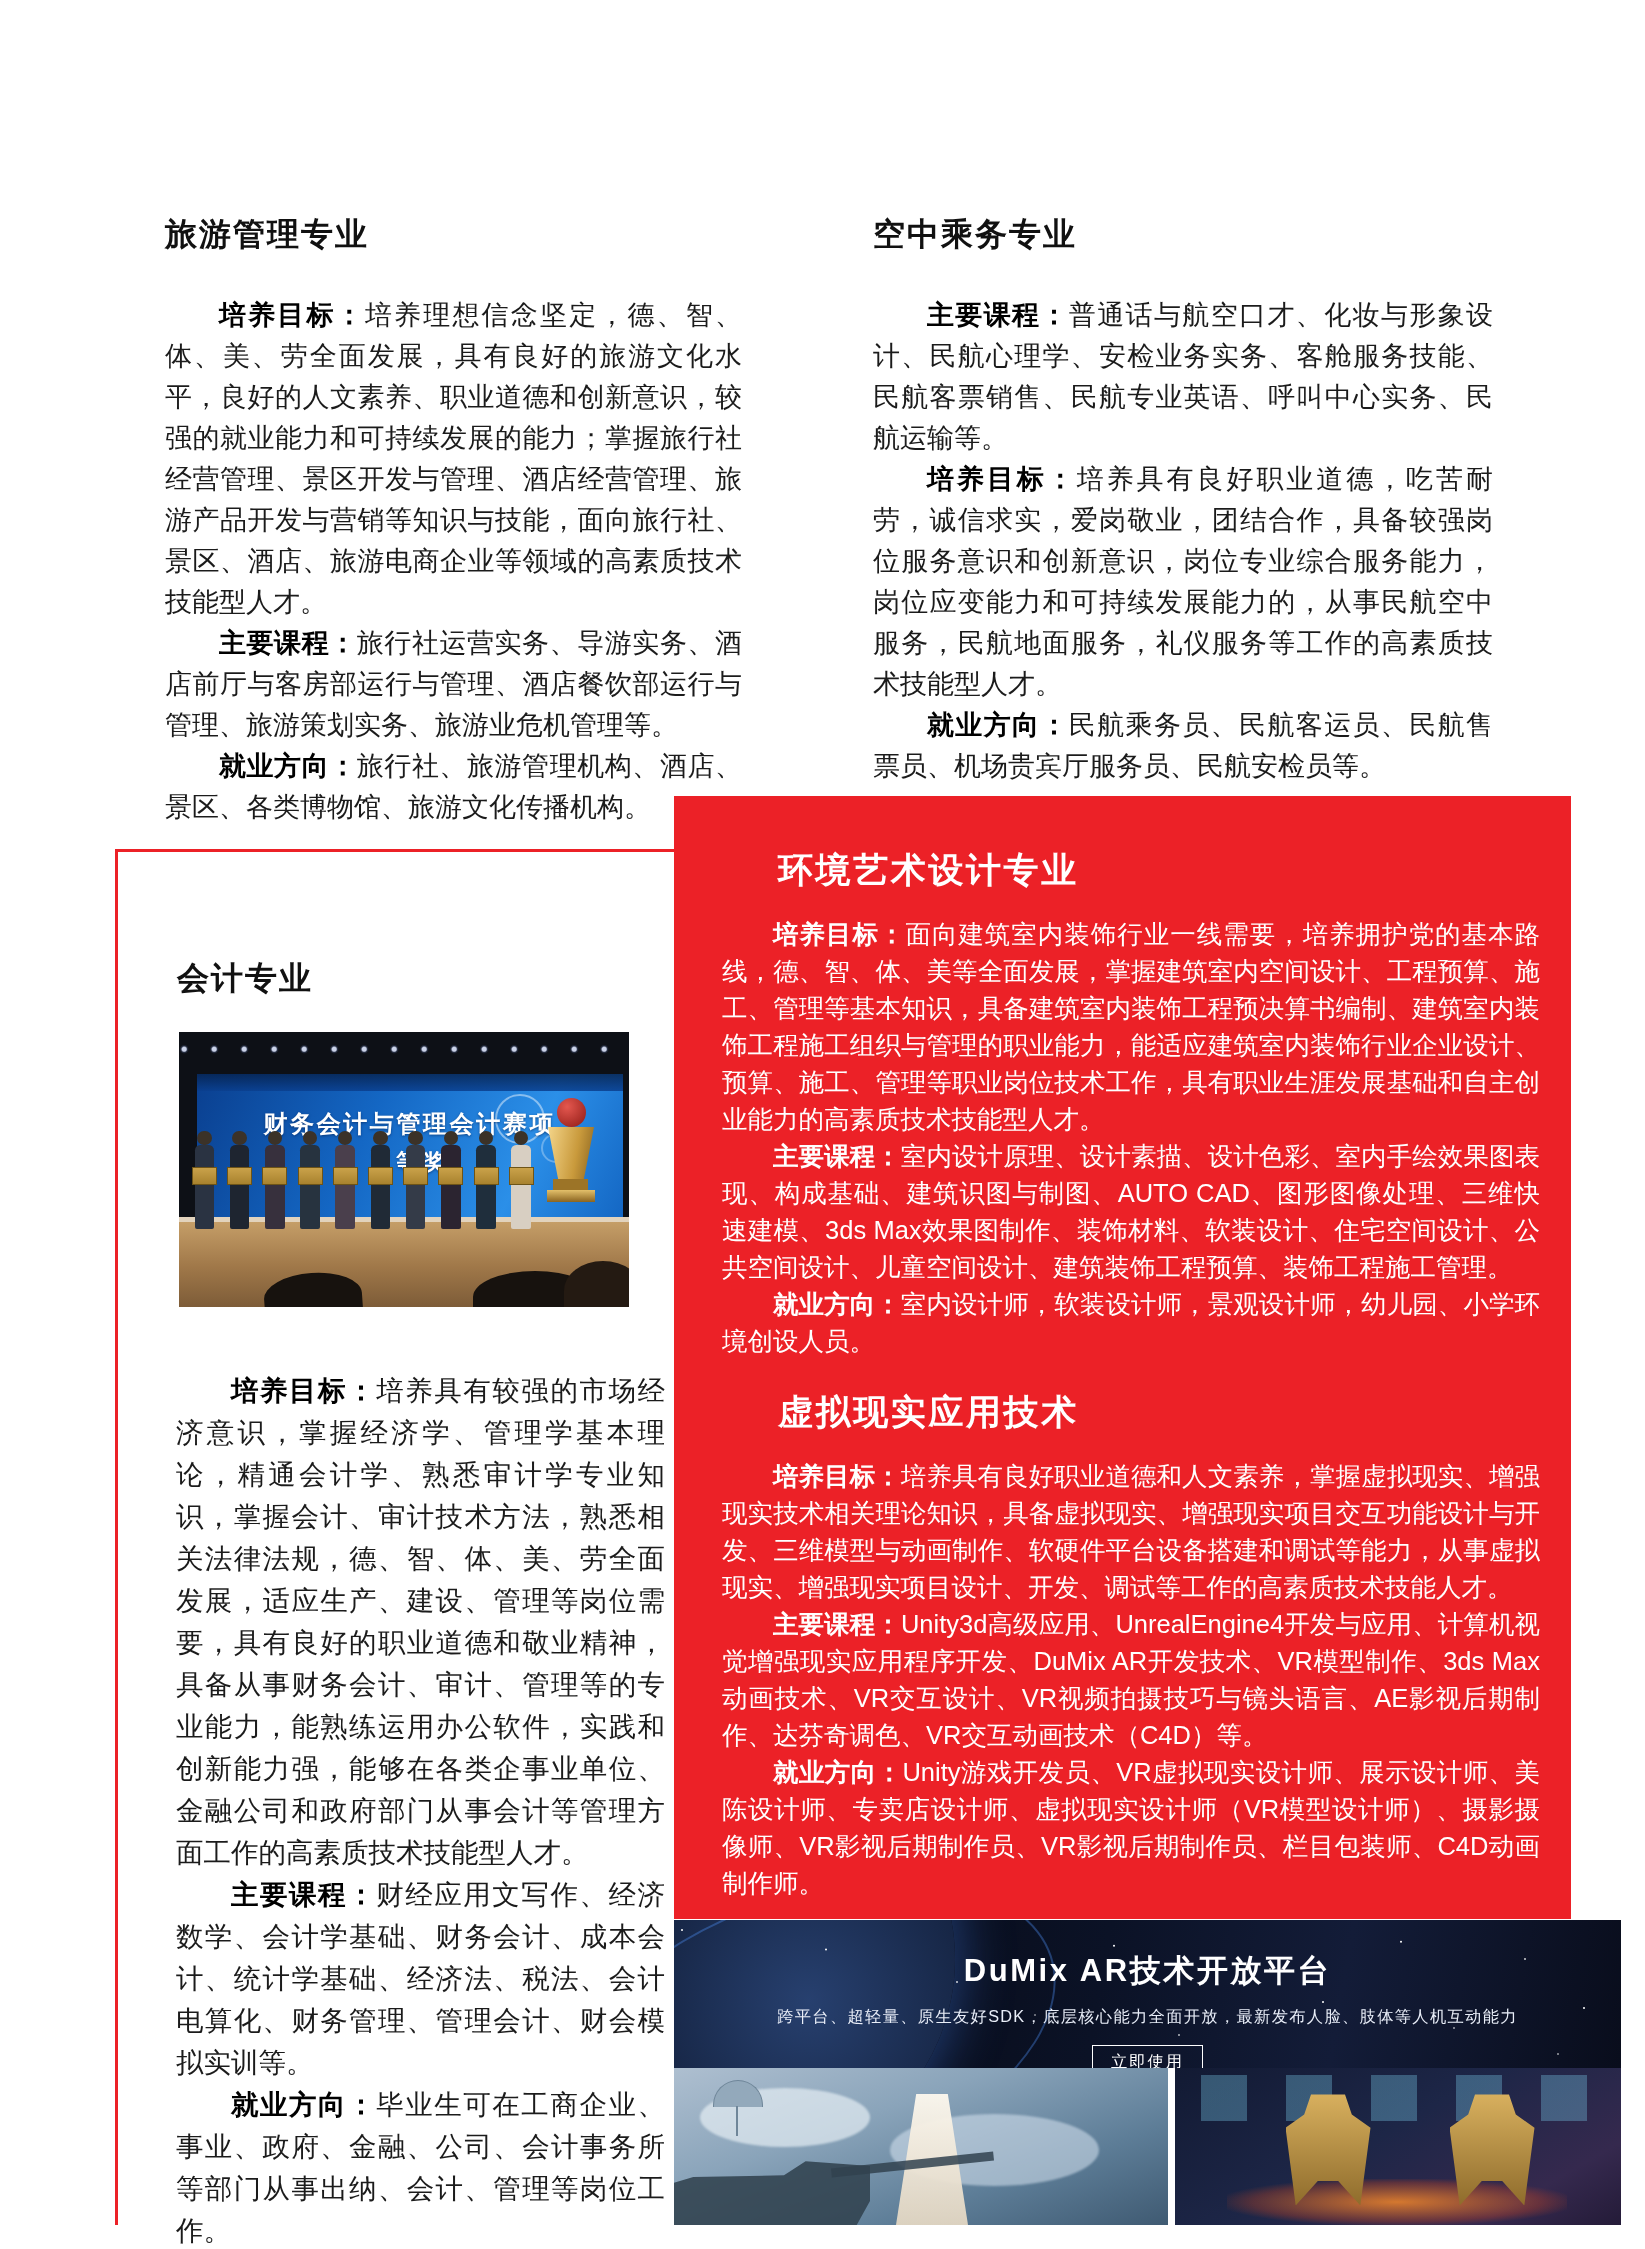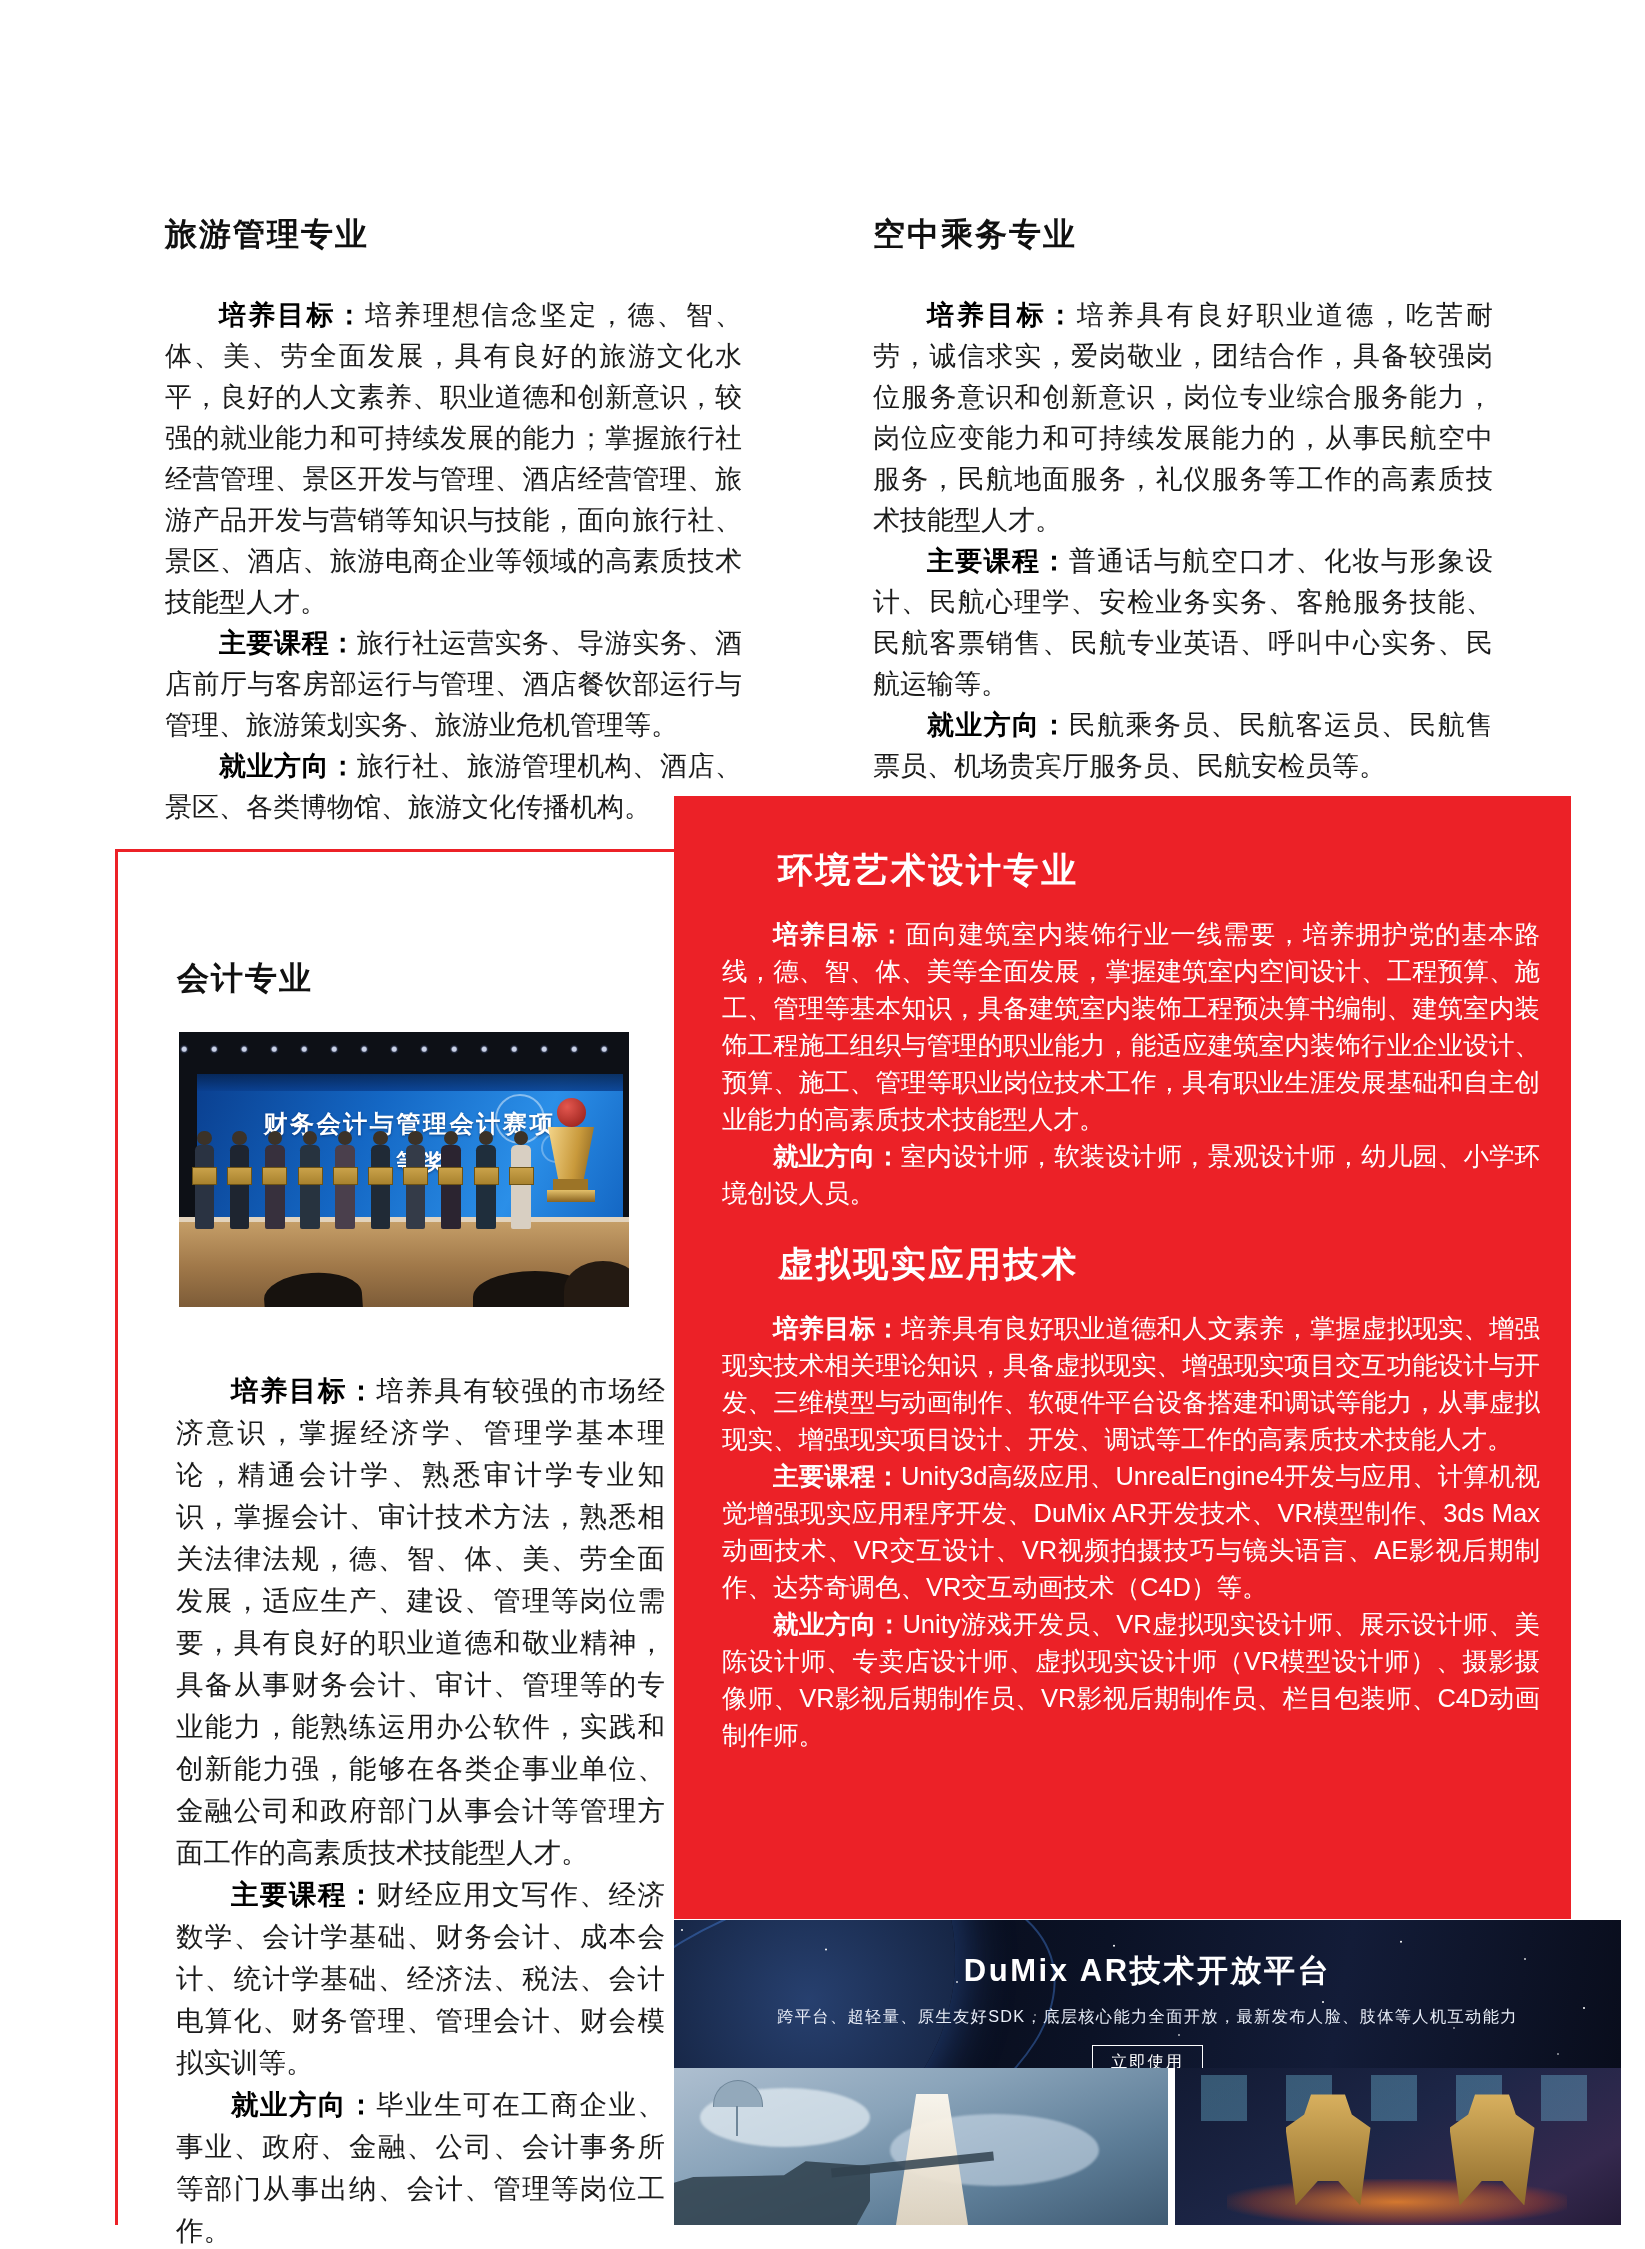--- a/index.html
+++ b/index.html
@@ -109,22 +109,22 @@
     <div class="body">
       <p><b>培养目标：</b><span>培养理想信念坚定，德、智、体、美、劳全面发展，具有良好的旅游文化水平，良好的人文素养、职业道德和创新意识，较强的就业能力和可持续发展的能力；掌握旅行社经营管理、景区开发与管理、酒店经营管理、旅游产品开发与营销等知识与技能，面向旅行社、景区、酒店、旅游电商企业等领域的高素质技术技能型人才。</span></p>
       <p><b>主要课程：</b><span>旅行社运营实务、导游实务、酒店前厅与客房部运行与管理、酒店餐饮部运行与管理、旅游策划实务、旅游业危机管理等。</span></p>
       <p><b>就业方向：</b><span>旅行社、旅游管理机构、酒店、景区、各类博物馆、旅游文化传播机构。</span></p>
     </div>
   </div>
 
   <div class="col col-cabin">
     <h2 class="section-title">空中乘务专业</h2>
     <div class="body">
+      <p><b>主要课程：</b><span>普通话与航空口才、化妆与形象设计、民航心理学、安检业务实务、客舱服务技能、民航客票销售、民航专业英语、呼叫中心实务、民航运输等。</span></p>
       <p><b>培养目标：</b><span>培养具有良好职业道德，吃苦耐劳，诚信求实，爱岗敬业，团结合作，具备较强岗位服务意识和创新意识，岗位专业综合服务能力，岗位应变能力和可持续发展能力的，从事民航空中服务，民航地面服务，礼仪服务等工作的高素质技术技能型人才。</span></p>
-      <p><b>主要课程：</b><span>普通话与航空口才、化妆与形象设计、民航心理学、安检业务实务、客舱服务技能、民航客票销售、民航专业英语、呼叫中心实务、民航运输等。</span></p>
       <p><b>就业方向：</b><span>民航乘务员、民航客运员、民航售票员、机场贵宾厅服务员、民航安检员等。</span></p>
     </div>
   </div>
 
   <div class="acct-box">
     <h2 class="acct-title">会计专业</h2>
 
     <div class="acct-photo">
       <div class="stage-lights"></div>
       <div class="led-screen">
@@ -164,20 +164,21 @@
     <div class="acct-body">
       <p><b>培养目标：</b><span>培养具有较强的市场经济意识，掌握经济学、管理学基本理论，精通会计学、熟悉审计学专业知识，掌握会计、审计技术方法，熟悉相关法律法规，德、智、体、美、劳全面发展，适应生产、建设、管理等岗位需要，具有良好的职业道德和敬业精神，具备从事财务会计、审计、管理等的专业能力，能熟练运用办公软件，实践和创新能力强，能够在各类企事业单位、金融公司和政府部门从事会计等管理方面工作的高素质技术技能型人才。</span></p>
       <p><b>主要课程：</b><span>财经应用文写作、经济数学、会计学基础、财务会计、成本会计、统计学基础、经济法、税法、会计电算化、财务管理、管理会计、财会模拟实训等。</span></p>
       <p><b>就业方向：</b><span>毕业生可在工商企业、事业、政府、金融、公司、会计事务所等部门从事出纳、会计、管理等岗位工作。</span></p>
     </div>
   </div>
 
   <div class="red-box">
     <h2 class="red-title">环境艺术设计专业</h2>
     <p><b>培养目标：</b><span>面向建筑室内装饰行业一线需要，培养拥护党的基本路线，德、智、体、美等全面发展，掌握建筑室内空间设计、工程预算、施工、管理等基本知识，具备建筑室内装饰工程预决算书编制、建筑室内装饰工程施工组织与管理的职业能力，能适应建筑室内装饰行业企业设计、预算、施工、管理等职业岗位技术工作，具有职业生涯发展基础和自主创业能力的高素质技术技能型人才。</span></p>
+    <p><b>主要课程：</b><span>室内设计原理、设计素描、设计色彩、室内手绘效果图表现、构成基础、建筑识图与制图、AUTO CAD、图形图像处理、三维快速建模、3ds Max效果图制作、装饰材料、软装设计、住宅空间设计、公共空间设计、儿童空间设计、建筑装饰工程预算、装饰工程施工管理。</span></p>
     <p><b>就业方向：</b><span>室内设计师，软装设计师，景观设计师，幼儿园、小学环境创设人员。</span></p>
 
     <h2 class="red-title red-title2">虚拟现实应用技术</h2>
     <p><b>培养目标：</b><span>培养具有良好职业道德和人文素养，掌握虚拟现实、增强现实技术相关理论知识，具备虚拟现实、增强现实项目交互功能设计与开发、三维模型与动画制作、软硬件平台设备搭建和调试等能力，从事虚拟现实、增强现实项目设计、开发、调试等工作的高素质技术技能人才。</span></p>
     <p><b>主要课程：</b><span>Unity3d高级应用、UnrealEngine4开发与应用、计算机视觉增强现实应用程序开发、DuMix AR开发技术、VR模型制作、3ds Max动画技术、VR交互设计、VR视频拍摄技巧与镜头语言、AE影视后期制作、达芬奇调色、VR交互动画技术（C4D）等。</span></p>
     <p><b>就业方向：</b><span>Unity游戏开发员、VR虚拟现实设计师、展示设计师、美陈设计师、专卖店设计师、虚拟现实设计师（VR模型设计师）、摄影摄像师、VR影视后期制作员、VR影视后期制作员、栏目包装师、C4D动画制作师。</span></p>
   </div>
 
   <div class="dumix">
     <div class="dumix-banner">

